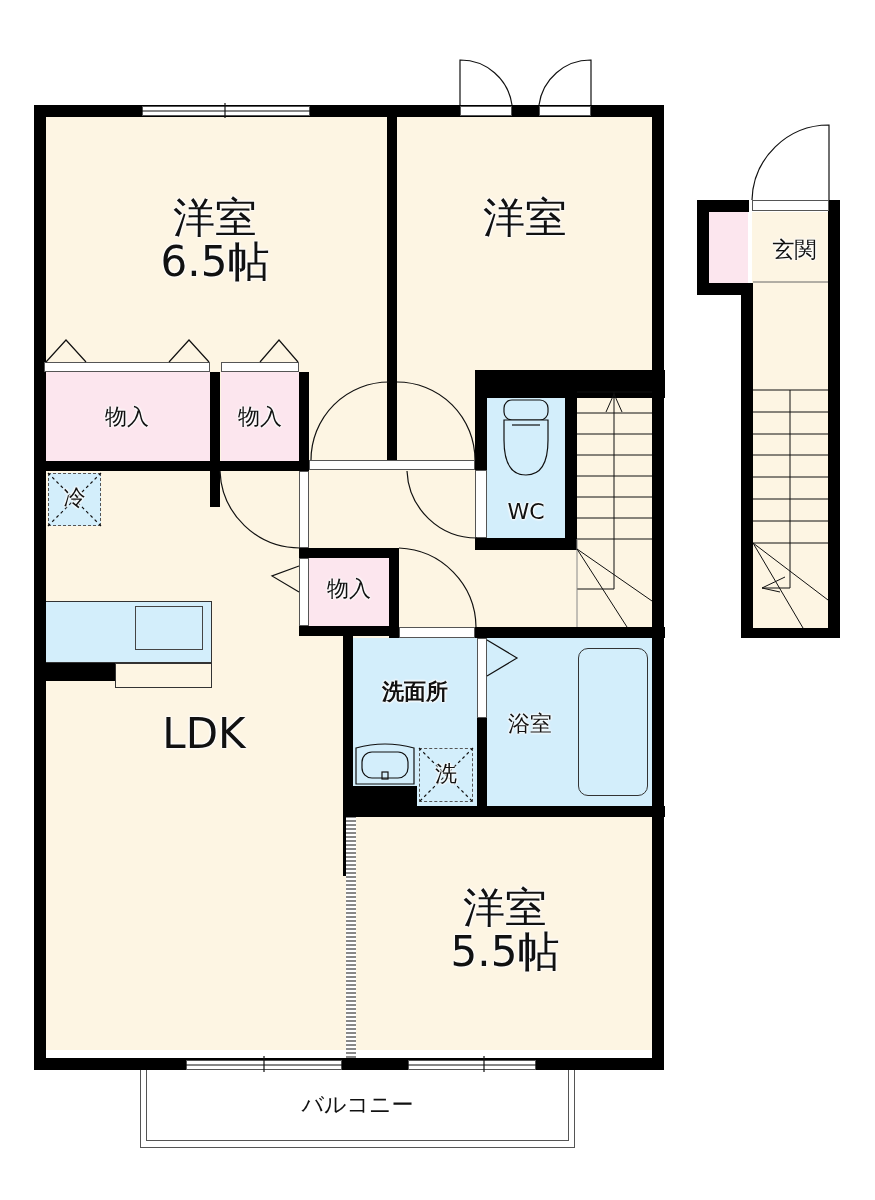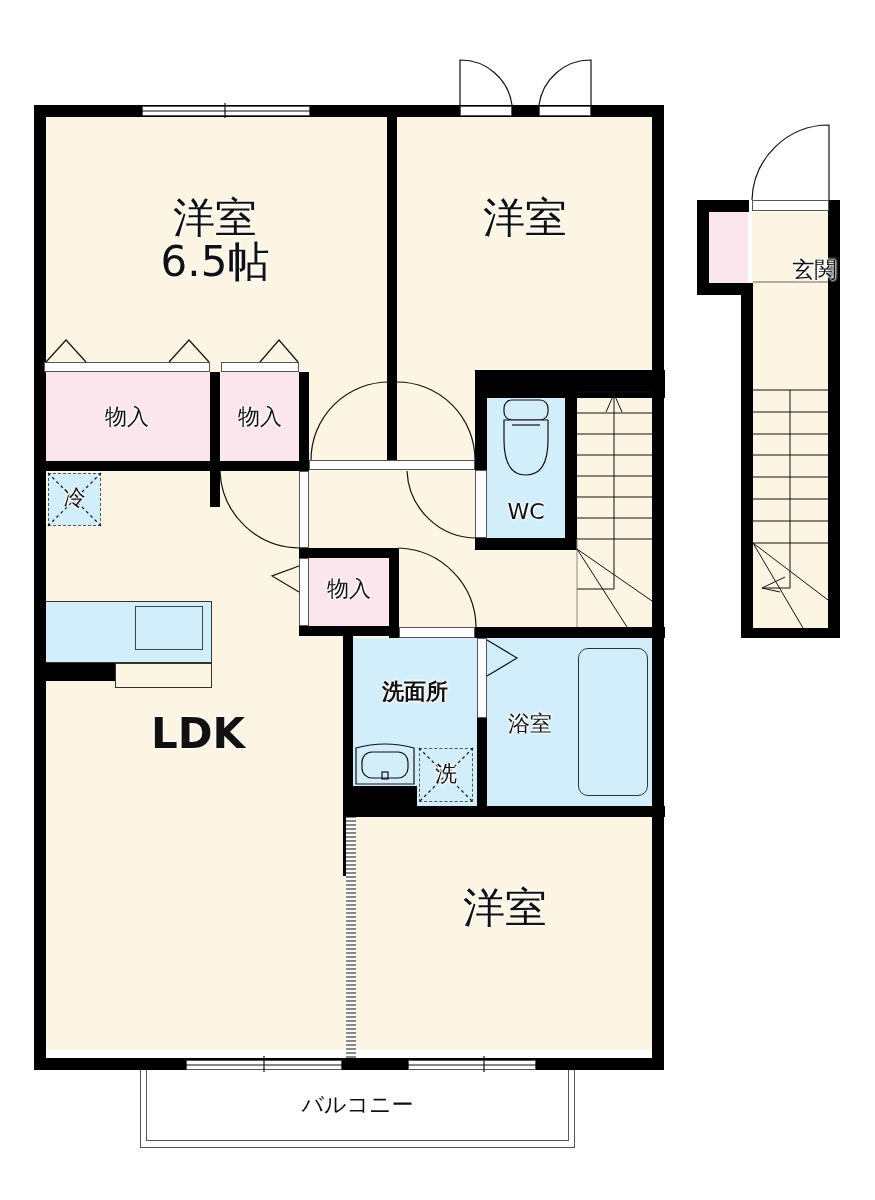--- a/index.html
+++ b/index.html
@@ -179,28 +179,29 @@
 
 <div class="lbl big" style="left:100px;top:196px;width:230px;">
   <div>洋室</div>
   <div>6.5帖</div>
 </div>
 <div class="lbl big" style="left:410px;top:196px;width:230px;">
   <div>洋室</div>
 </div>
 <div class="lbl big" style="left:390px;top:886px;width:230px;">
   <div>洋室</div>
-</div>
-<div class="lbl big" style="left:68px;top:712px;width:260px;font-weight:bold;">
+  <div>5.5帖</div>
+</div>
+<div class="lbl big" style="left:74px;top:712px;width:260px;">
   <div>LDK</div>
 </div>
 
 <div class="lbl sm" style="left:74px;top:405px;width:106px;">物入</div>
 <div class="lbl sm" style="left:221px;top:405px;width:78px;">物入</div>
 <div class="lbl sm" style="left:309px;top:577px;width:80px;">物入</div>
 
 <div class="lbl sm" style="left:355px;top:680px;width:120px;font-weight:bold;">洗面所</div>
 <div class="lbl sm" style="left:490px;top:712px;width:80px;">浴室</div>
 <div class="lbl sm" style="left:487px;top:500px;width:78px;">WC</div>
-<div class="lbl sm" style="left:776px;top:238px;width:77px;margin-top:20px;">玄関</div>
+<div class="lbl sm" style="left:756px;top:238px;width:77px;">玄関</div>
 <div class="lbl sm" style="left:48px;top:486px;width:53px;">冷</div>
 <div class="lbl sm" style="left:419px;top:762px;width:54px;">洗</div>
 <div class="lbl sm" style="left:240px;top:1093px;width:235px;">バルコニー</div>
 
 </body></html>

